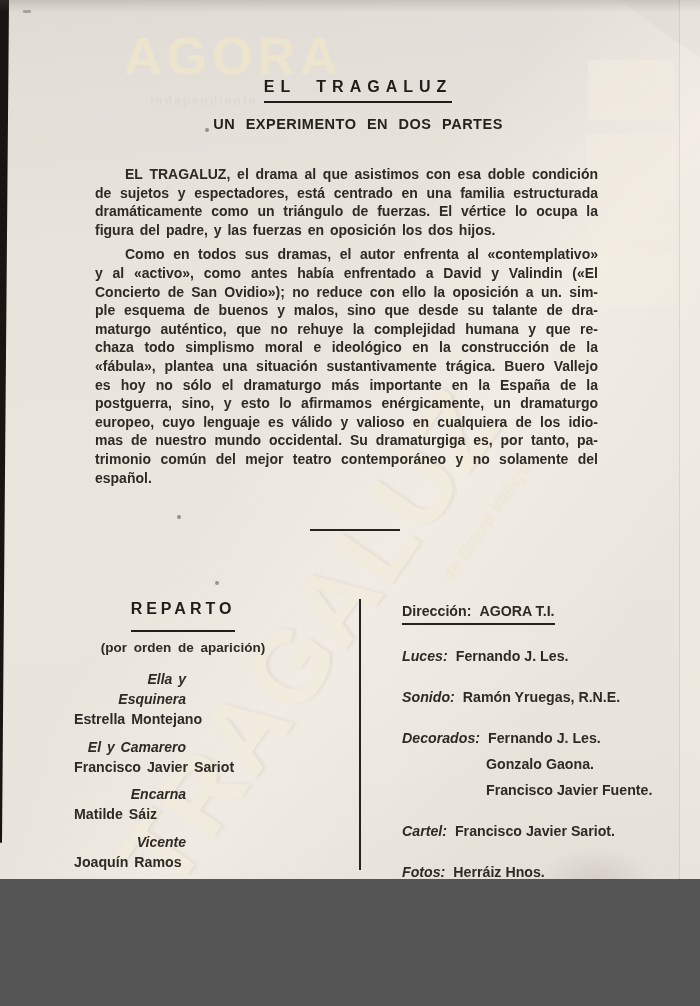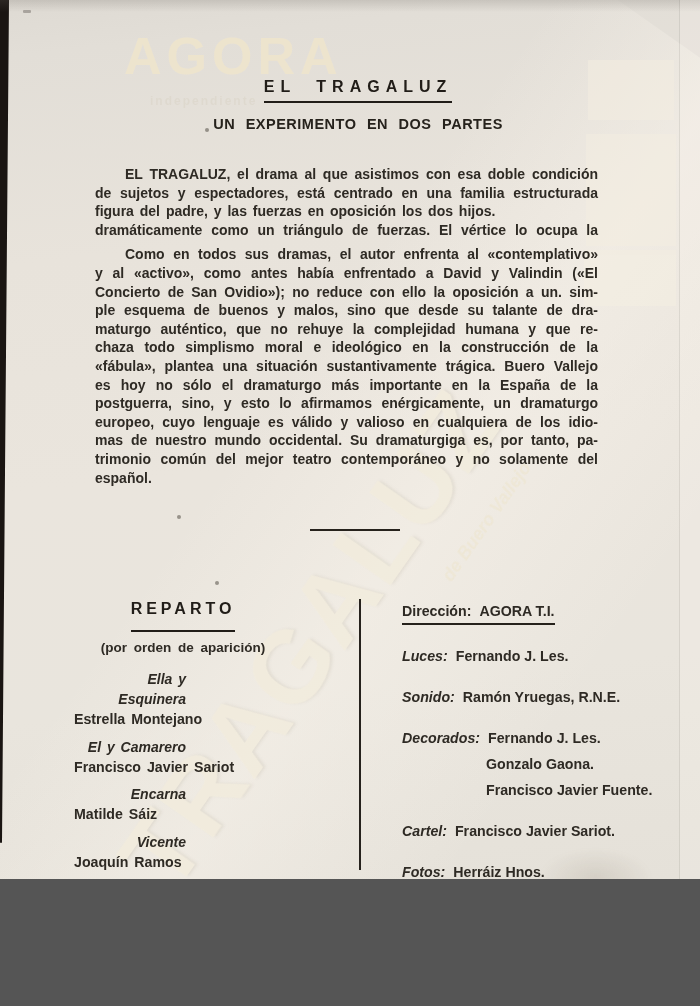--- a/index.html
+++ b/index.html
@@ -118,22 +118,22 @@
       <span class="page-title">EL TRAGALUZ</span>
     </div>
     <div class="subtitle-wrap">
       <span class="page-subtitle">UN EXPERIMENTO EN DOS PARTES</span>
     </div>
 
     <div class="intro">
       <div class="para">
           <div class="jline">EL TRAGALUZ, el drama al que asistimos con esa doble condición</div>
           <div class="jline">de sujetos y espectadores, está centrado en una familia estructurada</div>
+          <div class="jline">dramáticamente como un triángulo de fuerzas. El vértice lo ocupa la</div>
           <div class="jline last">figura del padre, y las fuerzas en oposición los dos hijos.</div>
-          <div class="jline">dramáticamente como un triángulo de fuerzas. El vértice lo ocupa la</div>
         </div>
       <div class="para">
           <div class="jline">Como en todos sus dramas, el autor enfrenta al «contemplativo»</div>
           <div class="jline">y al «activo», como antes había enfrentado a David y Valindin («El</div>
           <div class="jline">Concierto de San Ovidio»); no reduce con ello la oposición a un. sim-</div>
           <div class="jline">ple esquema de buenos y malos, sino que desde su talante de dra-</div>
           <div class="jline">maturgo auténtico, que no rehuye la complejidad humana y que re-</div>
           <div class="jline">chaza todo simplismo moral e ideológico en la construcción de la</div>
           <div class="jline">«fábula», plantea una situación sustantivamente trágica. Buero Vallejo</div>
           <div class="jline">es hoy no sólo el dramaturgo más importante en la España de la</div>

